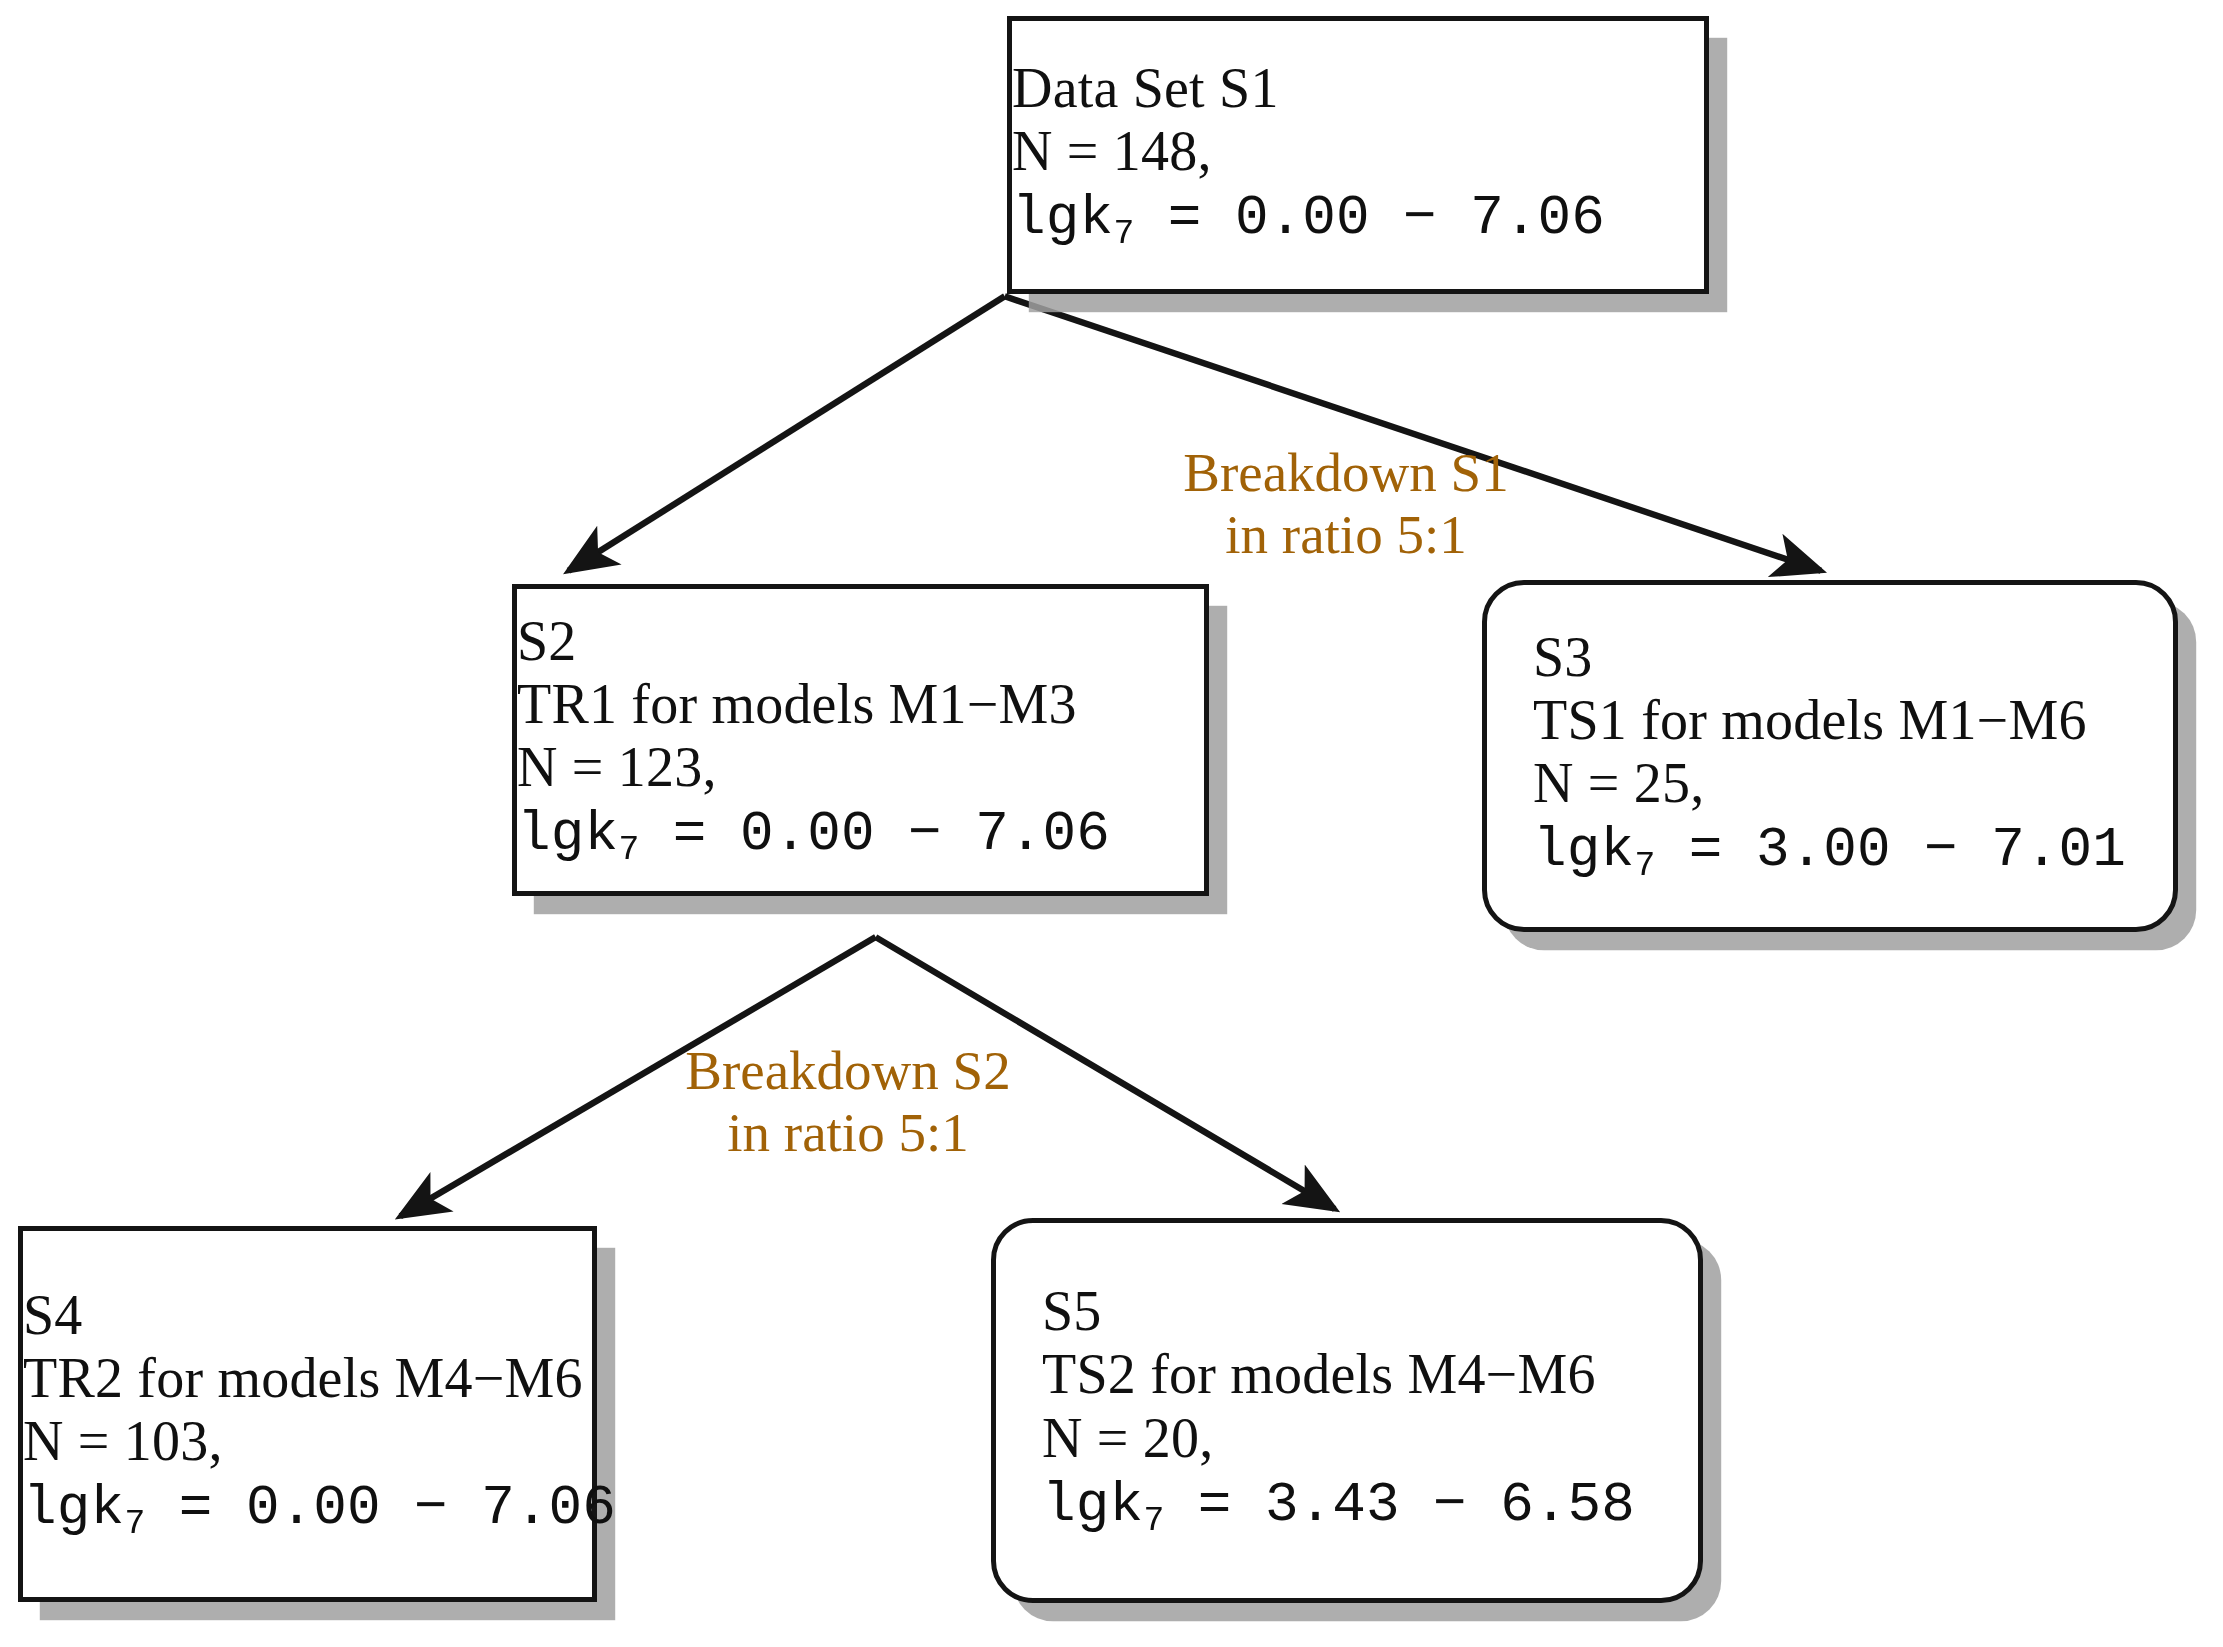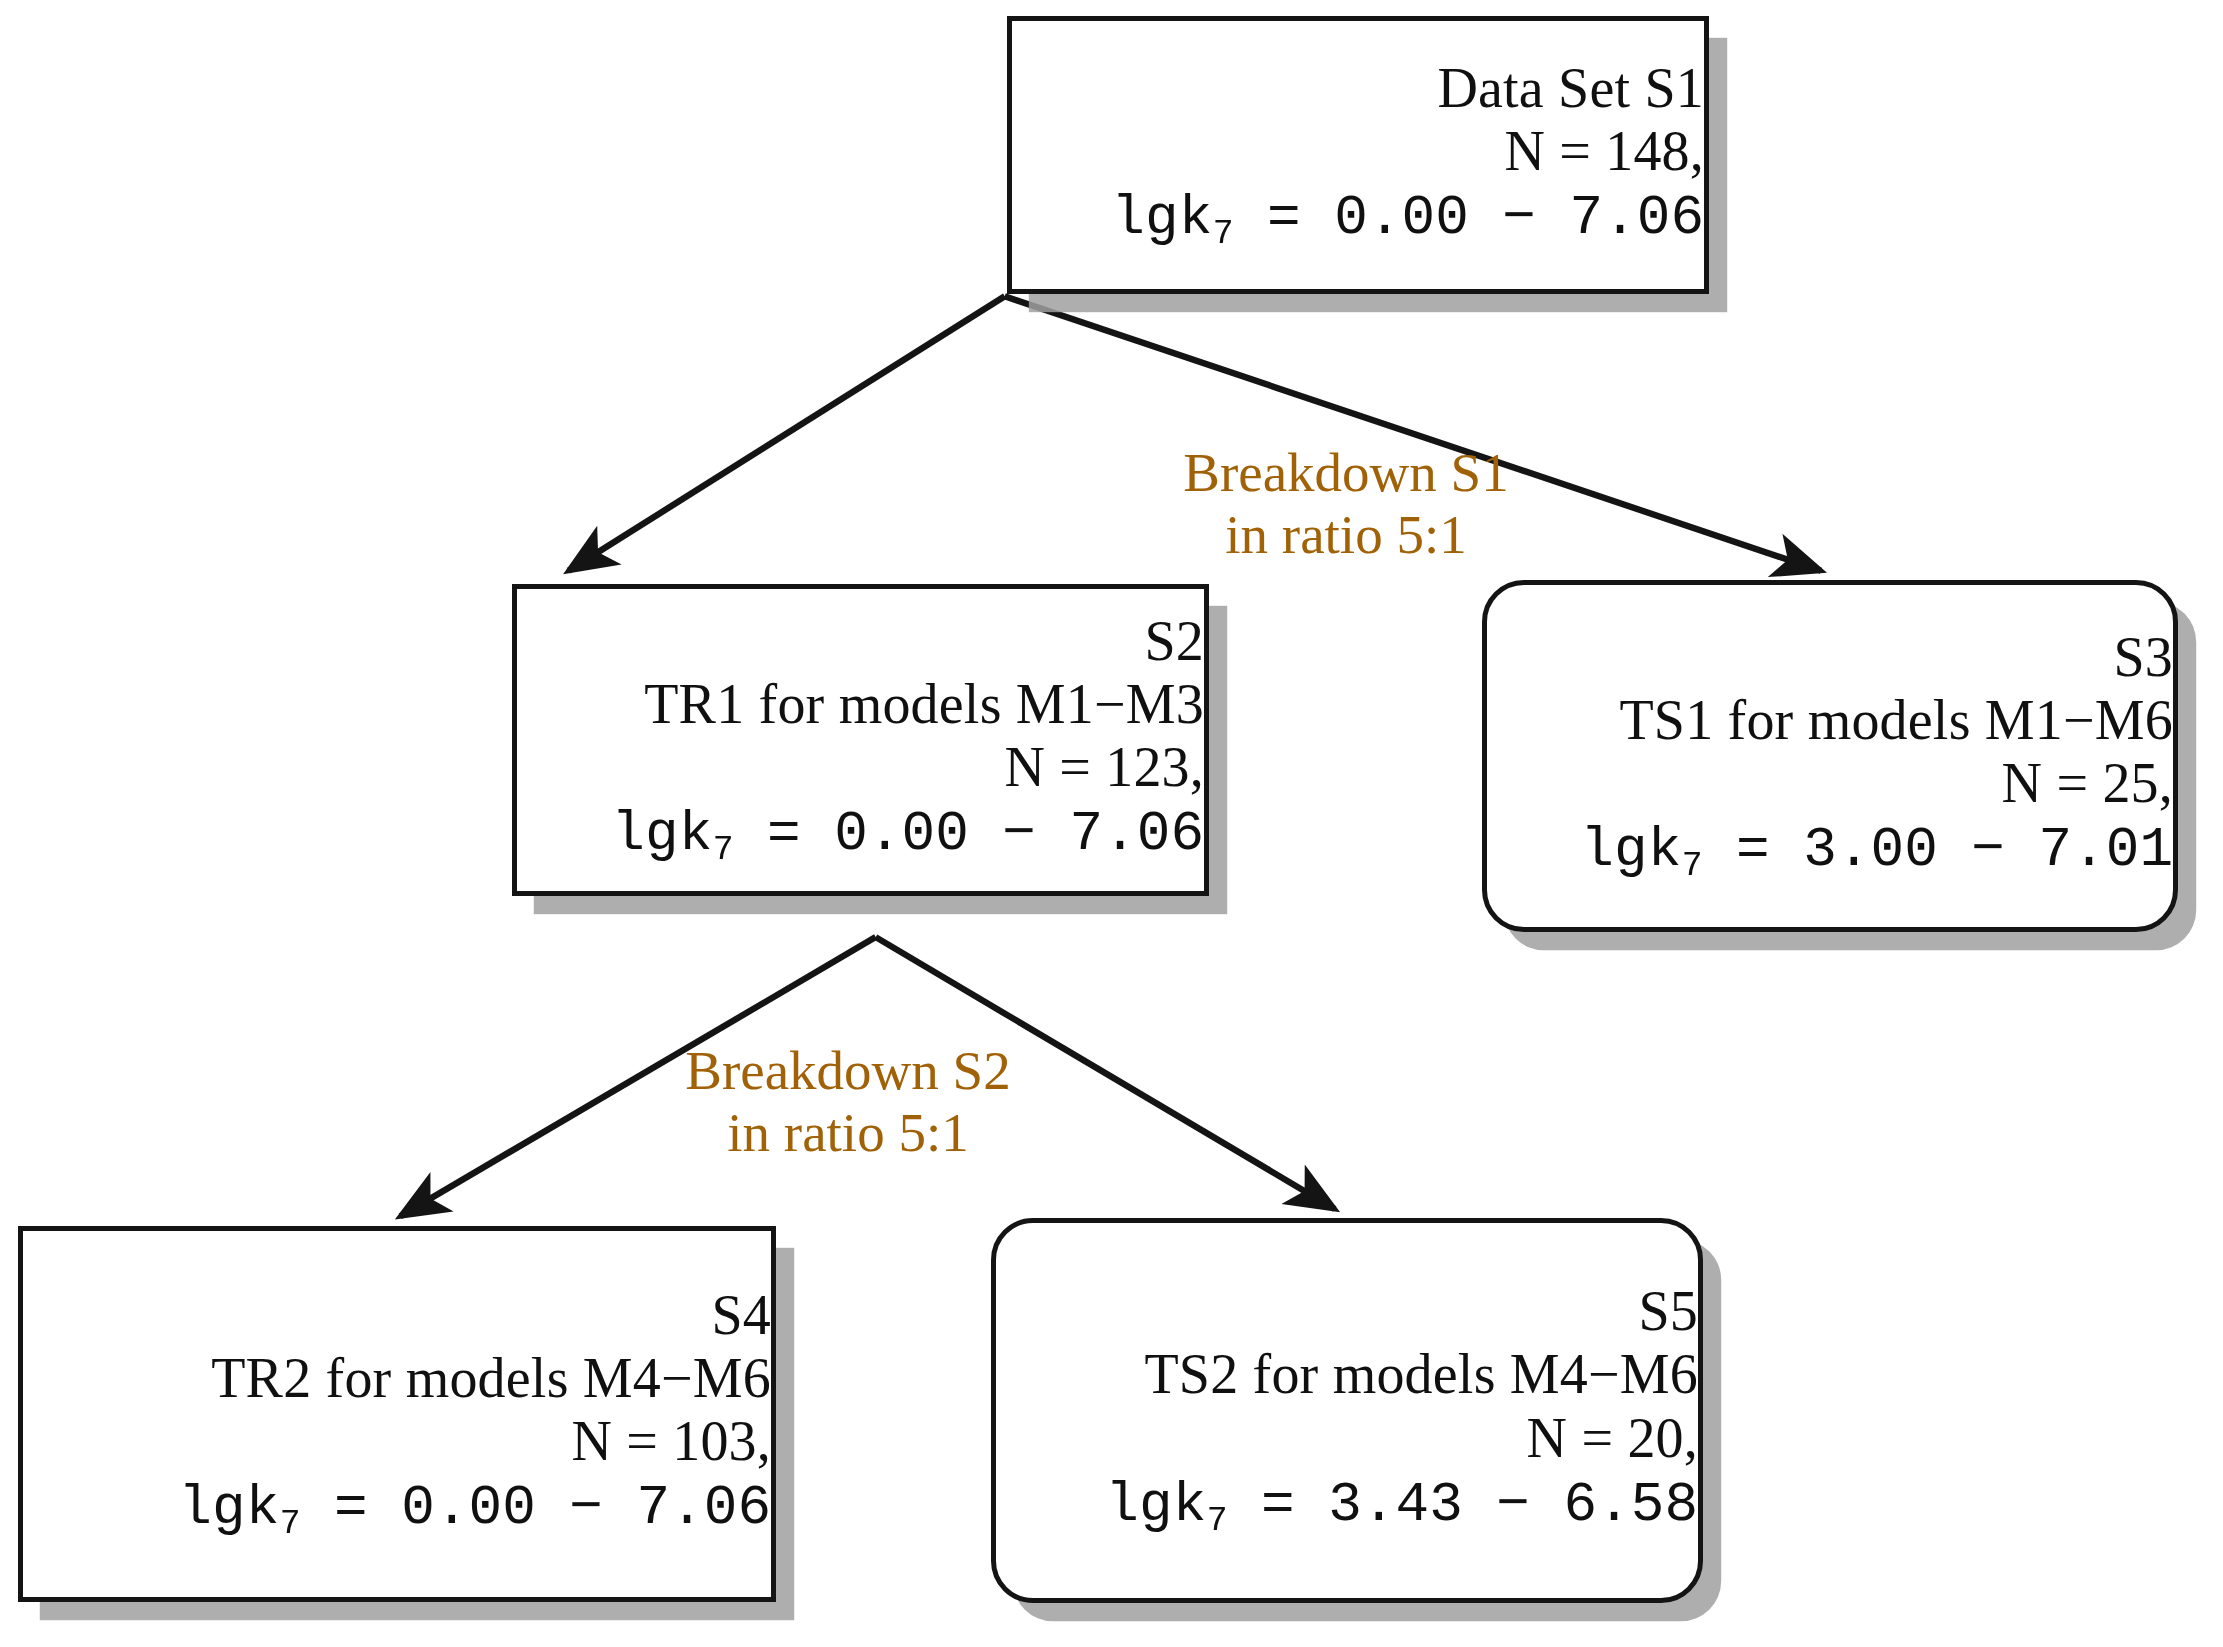--- a/index.html
+++ b/index.html
@@ -35,21 +35,21 @@
     justify-content: center;
     color: #101010;
     z-index: 2;
   }
   .node.rounded {
     border-radius: 42px;
     padding-left: 46px;
   }
   .node .line {
     width: 100%;
-    text-align: right;
+    text-align: left;
     line-height: 1.04;
     font-size: 56px;
     letter-spacing: 0.2px;
     white-space: nowrap;
   }
   .node .line.gap {
     margin-top: 5px;
   }
   .node .line.tight {
     margin-top: 9px;
@@ -105,21 +105,21 @@
     <div class="line tight"><span>lgk</span><sub>7</sub><span class="eqsp"> = 0.00 − 7.06</span></div>
   </div>
 
   <div class="node rounded" style="left:1482px; top:580px; width:696px; height:352px;">
     <div class="line">S3</div>
     <div class="line gap">TS1 for models M1−M6</div>
     <div class="line gap">N = 25,</div>
     <div class="line tight"><span>lgk</span><sub>7</sub><span class="eqsp"> = 3.00 − 7.01</span></div>
   </div>
 
-  <div class="node" style="left:18px; top:1226px; width:758px; height:376px;">
+  <div class="node" style="left:18px; top:1226px; width:579px; height:376px;">
     <div class="line">S4</div>
     <div class="line gap">TR2 for models M4−M6</div>
     <div class="line gap">N = 103,</div>
     <div class="line tight"><span>lgk</span><sub>7</sub><span class="eqsp"> = 0.00 − 7.06</span></div>
   </div>
 
   <div class="node rounded" style="left:991px; top:1218px; width:712px; height:385px;">
     <div class="line">S5</div>
     <div class="line gap">TS2 for models M4−M6</div>
     <div class="line gap">N = 20,</div>

